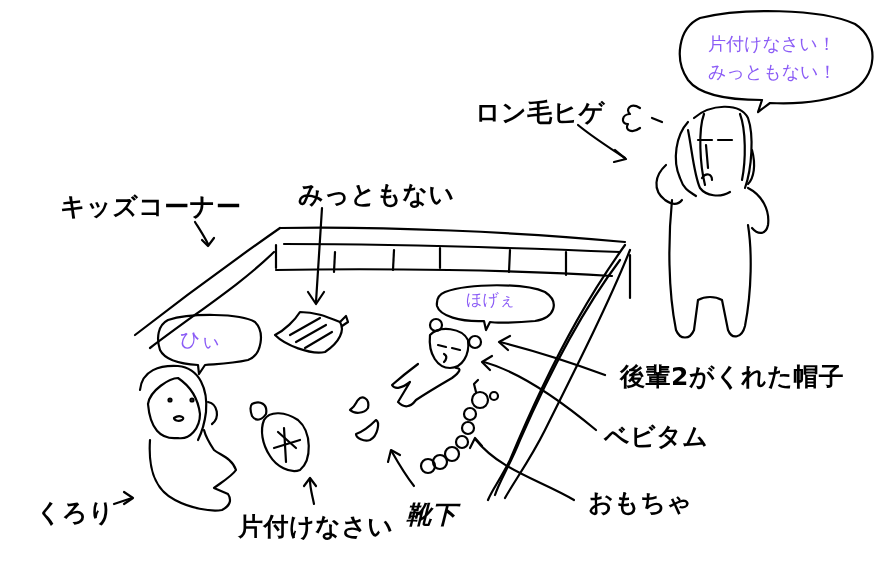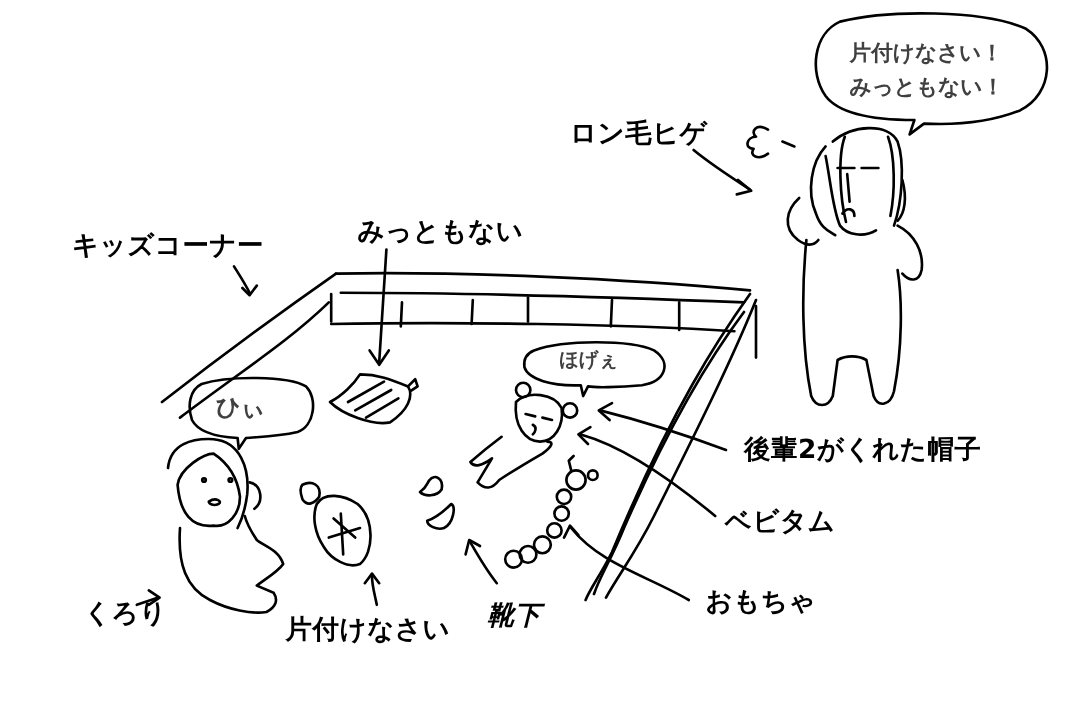--- a/index.html
+++ b/index.html
@@ -4,22 +4,22 @@
 <style>
   html, body { margin:0; padding:0; background:#ffffff; }
   body { width:890px; height:588px; position:relative; overflow:hidden;
          font-family:"DejaVu Sans", sans-serif; }
   #drawing { position:absolute; left:0; top:0; width:890px; height:588px; }
   #drawing path, #drawing line, #drawing ellipse, #drawing circle, #drawing polyline {
     fill:none; stroke:#000; stroke-width:2.2; stroke-linecap:round; stroke-linejoin:round;
   }
   .label { position:absolute; font-weight:bold; color:#000; white-space:nowrap;
            font-family:"DejaVu Sans", sans-serif; letter-spacing:0.5px; }
-  .big { font-size:22px; }
-  .bubble-text { position:absolute; font-weight:bold; color:#404040; white-space:nowrap;
+  .big { font-size:25px; }
+  .bubble-text { position:absolute; font-weight:normal; color:#8b5cf6; white-space:nowrap;
                  font-family:"DejaVu Sans", sans-serif; font-size:18px; }
 </style>
 </head>
 <body>
 
 <svg id="drawing" viewBox="0 0 890 588" xmlns="http://www.w3.org/2000/svg">
 
   <path d="M700,18 C740,8 820,8 855,24 C880,40 878,78 850,92 C820,104 790,104 770,103 L758,112 L762,100 C730,100 700,96 688,80 C674,60 678,28 700,18 Z"></path>
 
   <path d="M445,292 C470,283 525,283 545,292 C560,302 555,318 535,321 C515,323 495,323 490,322 L486,330 L484,321 C460,322 440,316 437,306 C436,298 440,294 445,292 Z"></path>
@@ -145,13 +145,13 @@
 <div class="bubble-text" style="left:180px; top:326px; font-size:20px;">ひぃ</div>
 
 <div class="label big" style="left:475px; top:96px;">ロン毛ヒゲ</div>
 <div class="label big" style="left:60px; top:190px;">キッズコーナー</div>
 <div class="label big" style="left:298px; top:178px;">みっともない</div>
 <div class="label big" style="left:620px; top:360px;">後輩2がくれた帽子</div>
 <div class="label big" style="left:604px; top:420px;">ベビタム</div>
 <div class="label big" style="left:588px; top:486px;text-align:center;">おもちゃ</div>
 <div class="label big" style="left:406px; top:498px;font-style:italic;">靴下</div>
 <div class="label big" style="left:238px; top:510px;">片付けなさい</div>
-<div class="label big" style="left:36px; top:496px;margin-left:34px;">くろり</div>
+<div class="label big" style="left:36px; top:496px;">くろり</div>
 
 </body></html>

